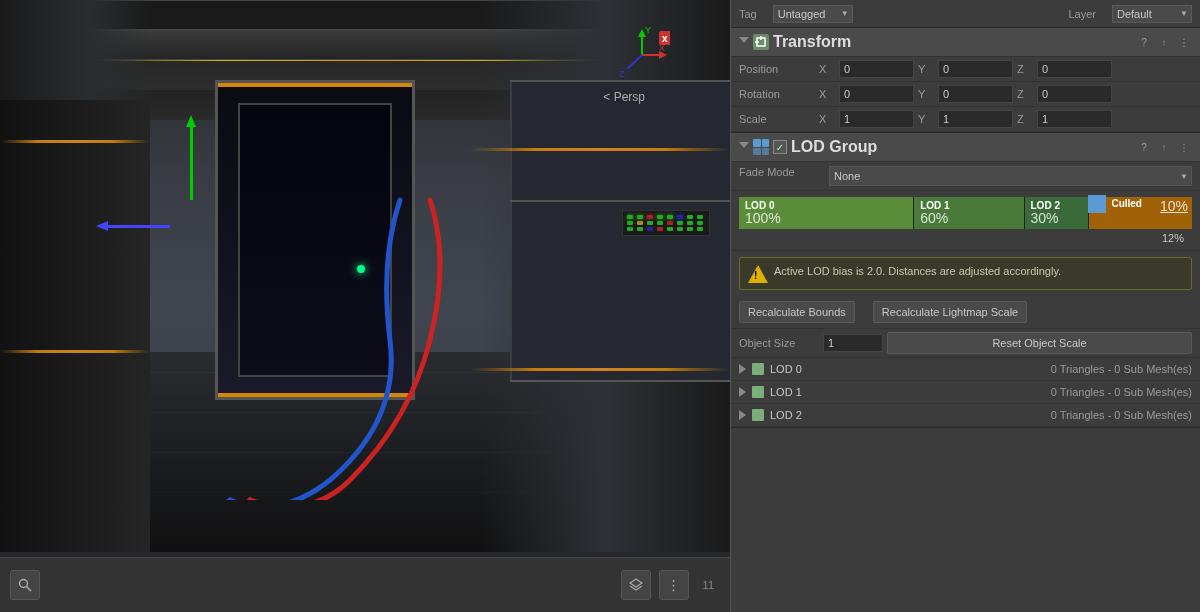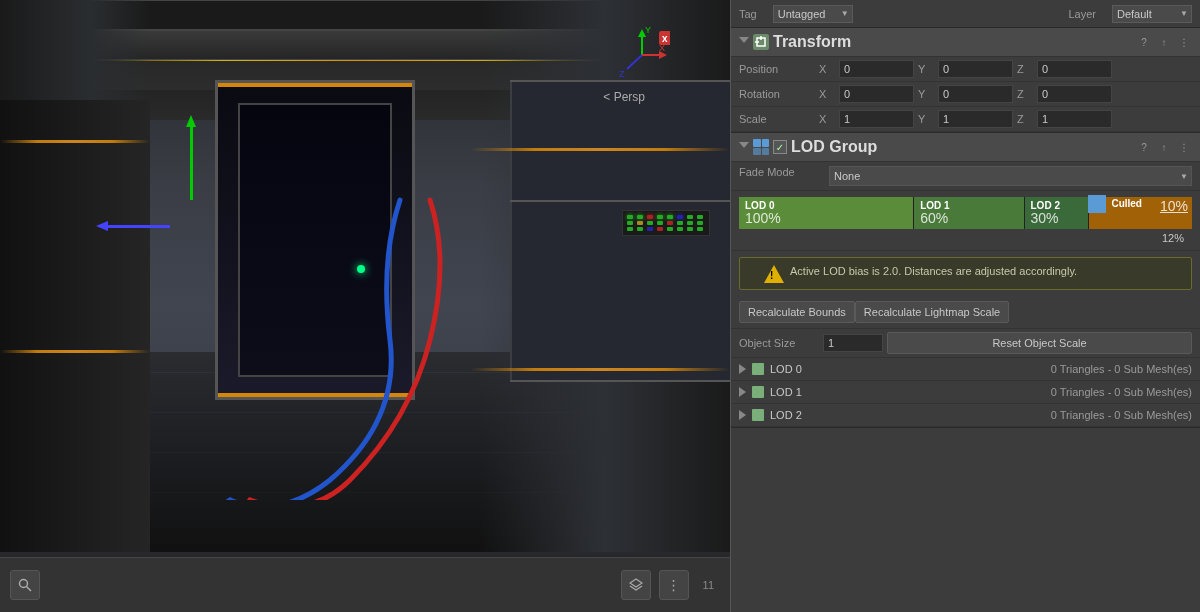--- a/index.html
+++ b/index.html
@@ -455,21 +455,21 @@
       padding: 3px 8px 0;
       display: flex;
       justify-content: flex-end;
       font-size: 11px;
       color: #c8c8c8;
     }
 
     
     .warning-box {
       margin: 6px 8px;
-      padding: 6px 24px;
+      padding: 6px 8px;
       background: #3a3a2a;
       border: 1px solid #6a6a2a;
       display: flex;
       align-items: flex-start;
       gap: 6px;
       border-radius: 2px;
     }
 
     .warning-triangle {
       width: 0; height: 0;
@@ -493,21 +493,21 @@
 
     .warning-text {
       font-size: 11px;
       color: #c8c8aa;
       line-height: 1.4;
     }
 
     
     .buttons-row {
       display: flex;
-      gap: 0;
+      gap: 18px;
       padding: 5px 8px;
       border-bottom: 1px solid #333;
     }
 
     .inspector-btn {
       background: #4a4a4a;
       border: 1px solid #5a5a5a;
       color: #c8c8c8;
       font-size: 11px;
       padding: 3px 8px;

